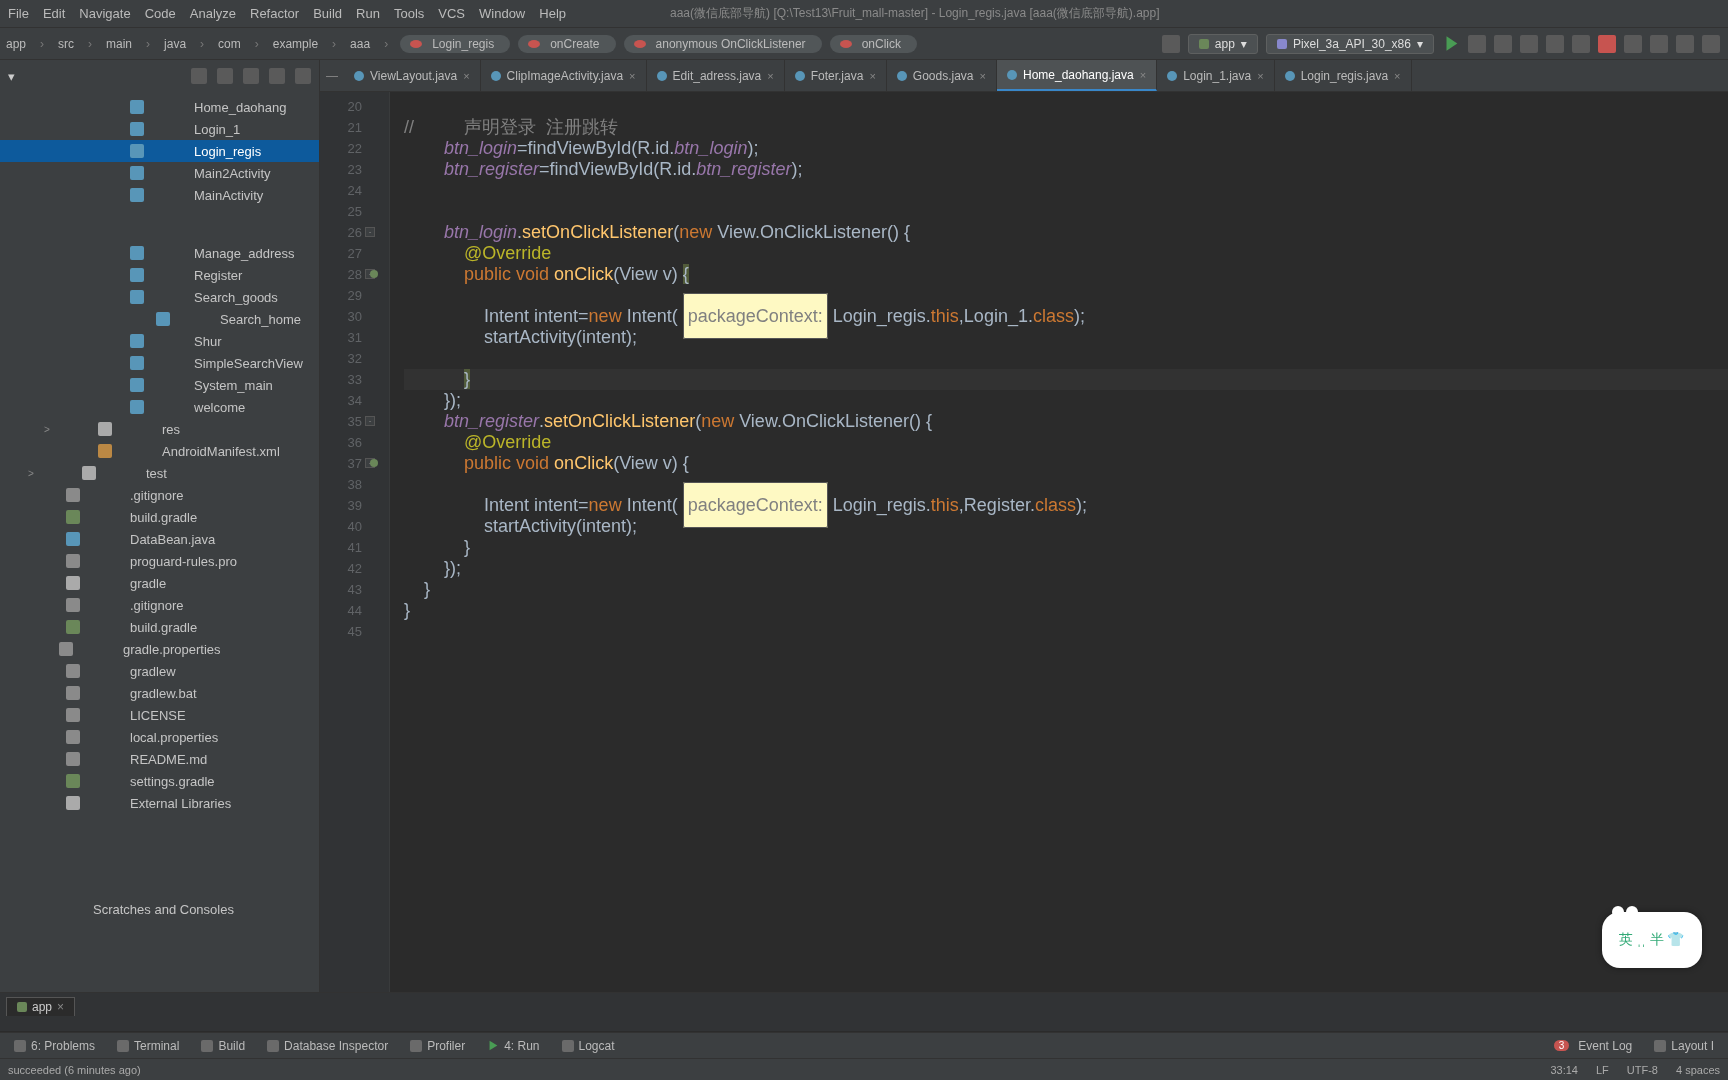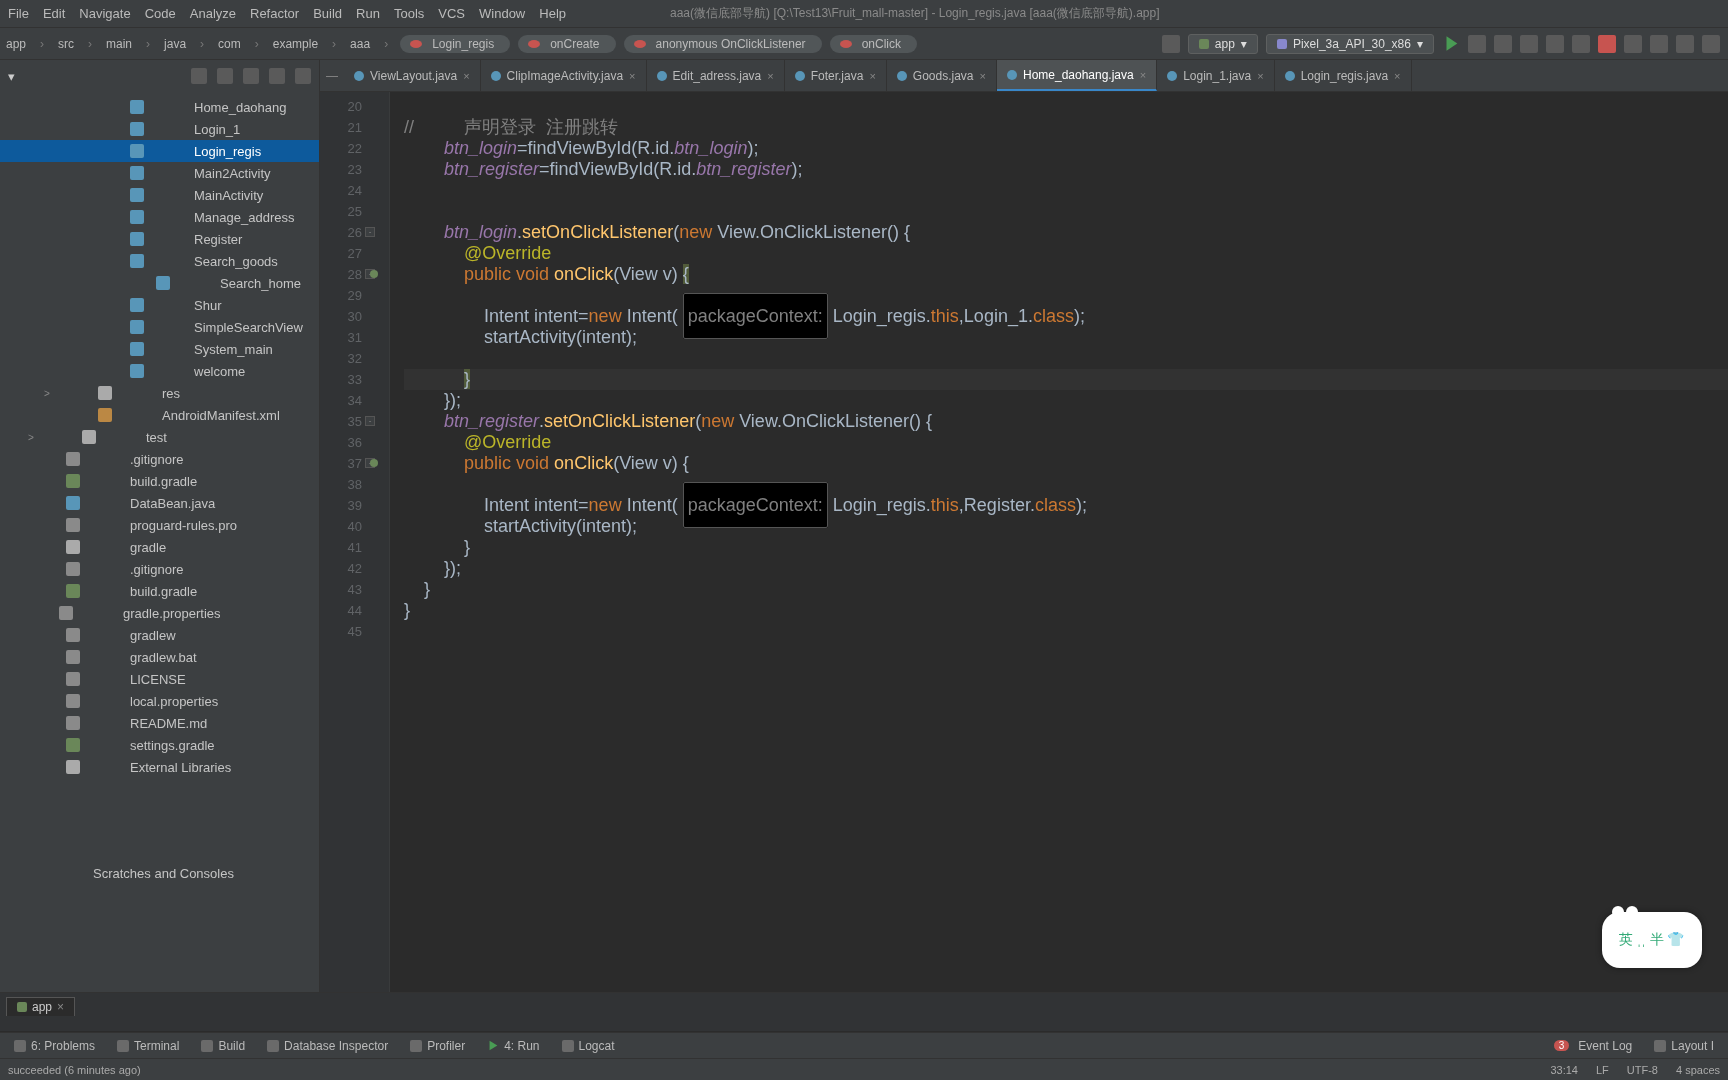--- a/index.html
+++ b/index.html
@@ -59,21 +59,21 @@
 .fold-strip { width: 14px; background: #313335; border-right: 1px solid #393b3c; }
 .code { flex: 1; font-family: "Consolas", monospace; font-size: 18px; line-height: 21px; padding: 4px 0 0 14px; white-space: pre; color: #a9b7c6; }
 .code .line { height: 21px; }
 .code .line.cur { background: #323232; }
 .k { color: #cc7832; }
 .c { color: #808080; }
 .a { color: #bbb529; }
 .f { color: #9876aa; font-style: italic; }
 .m { color: #ffc66d; }
 .hl { background: #515b3a; }
-.box { background: #000000; border: 1px solid #555; padding: 12px 4px; color: #808080; border-radius: 2px; }
+.box { background: #fef9c3; border: 1px solid #555; padding: 12px 4px; color: #808080; border-radius: 2px; }
 
 
 .tooltip { position: absolute; top: 84px; right: 0; background: #4a4d4f; color: #dddddd; font-size: 12px; padding: 6px 12px; border: 1px solid #5a5a5a; z-index: 5; white-space: nowrap; }
 
 
 .run-tab-strip { height: 24px; background: #3c3f41; border-top: 1px solid #323232; display: flex; align-items: center; padding-left: 6px; font-size: 12px; }
 .run-tab-strip .rtab { display: flex; align-items: center; gap: 5px; padding: 2px 10px; background: #2b2b2b; border: 1px solid #555; border-bottom: none; color: #ccc; }
 .run-tab-strip .rtab .aicon { width: 10px; height: 10px; background: #6a8759; border-radius: 2px; }
 .run-tab-strip .rtab .x { color: #888; }
 
@@ -197,21 +197,21 @@
         <div class="node" style="padding-left: 72px;">
           <span class="arrow"></span>
           <span class="ficon java"></span>
           <span>Main2Activity</span>
         </div>
         <div class="node" style="padding-left: 72px;">
           <span class="arrow"></span>
           <span class="ficon java"></span>
           <span>MainActivity</span>
         </div>
-        <div class="node" style="padding-left: 72px;">
+        <div class="node" style="padding-left: 72px; margin-top: 36px;">
           <span class="arrow"></span>
           <span class="ficon java"></span>
           <span>Manage_address</span>
         </div>
         <div class="node" style="padding-left: 72px;">
           <span class="arrow"></span>
           <span class="ficon java"></span>
           <span>Register</span>
         </div>
         <div class="node" style="padding-left: 72px;">

